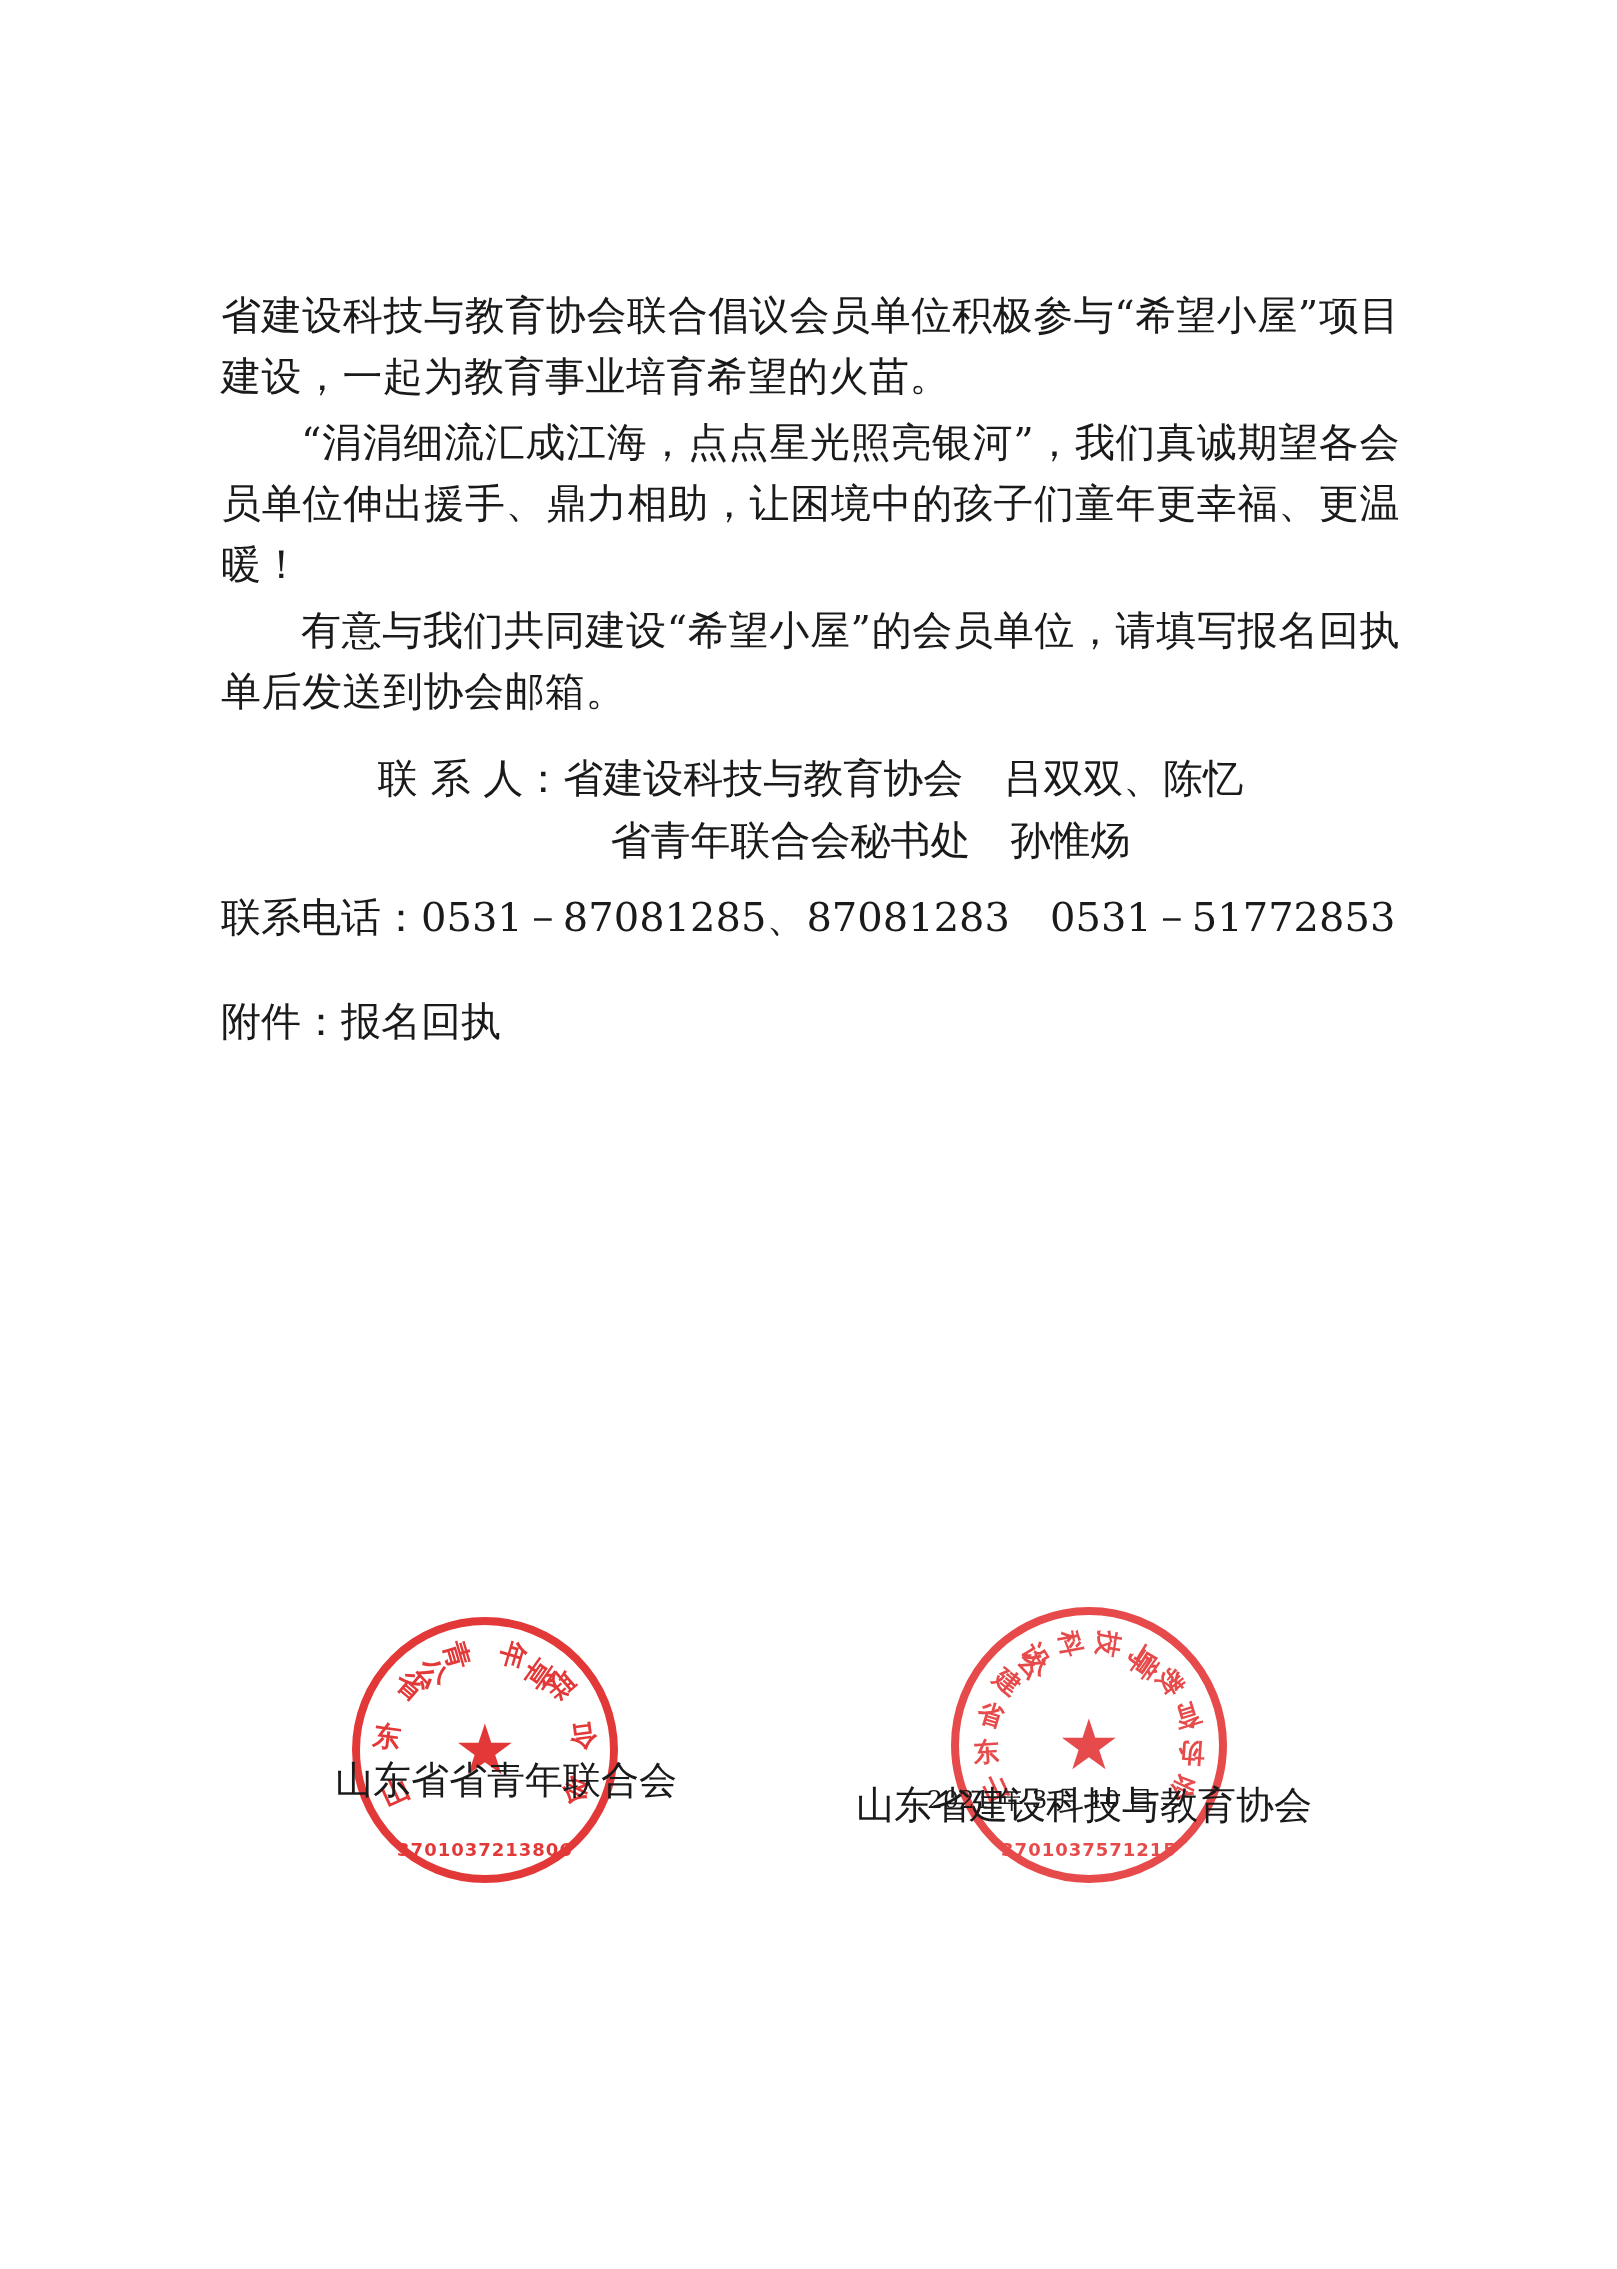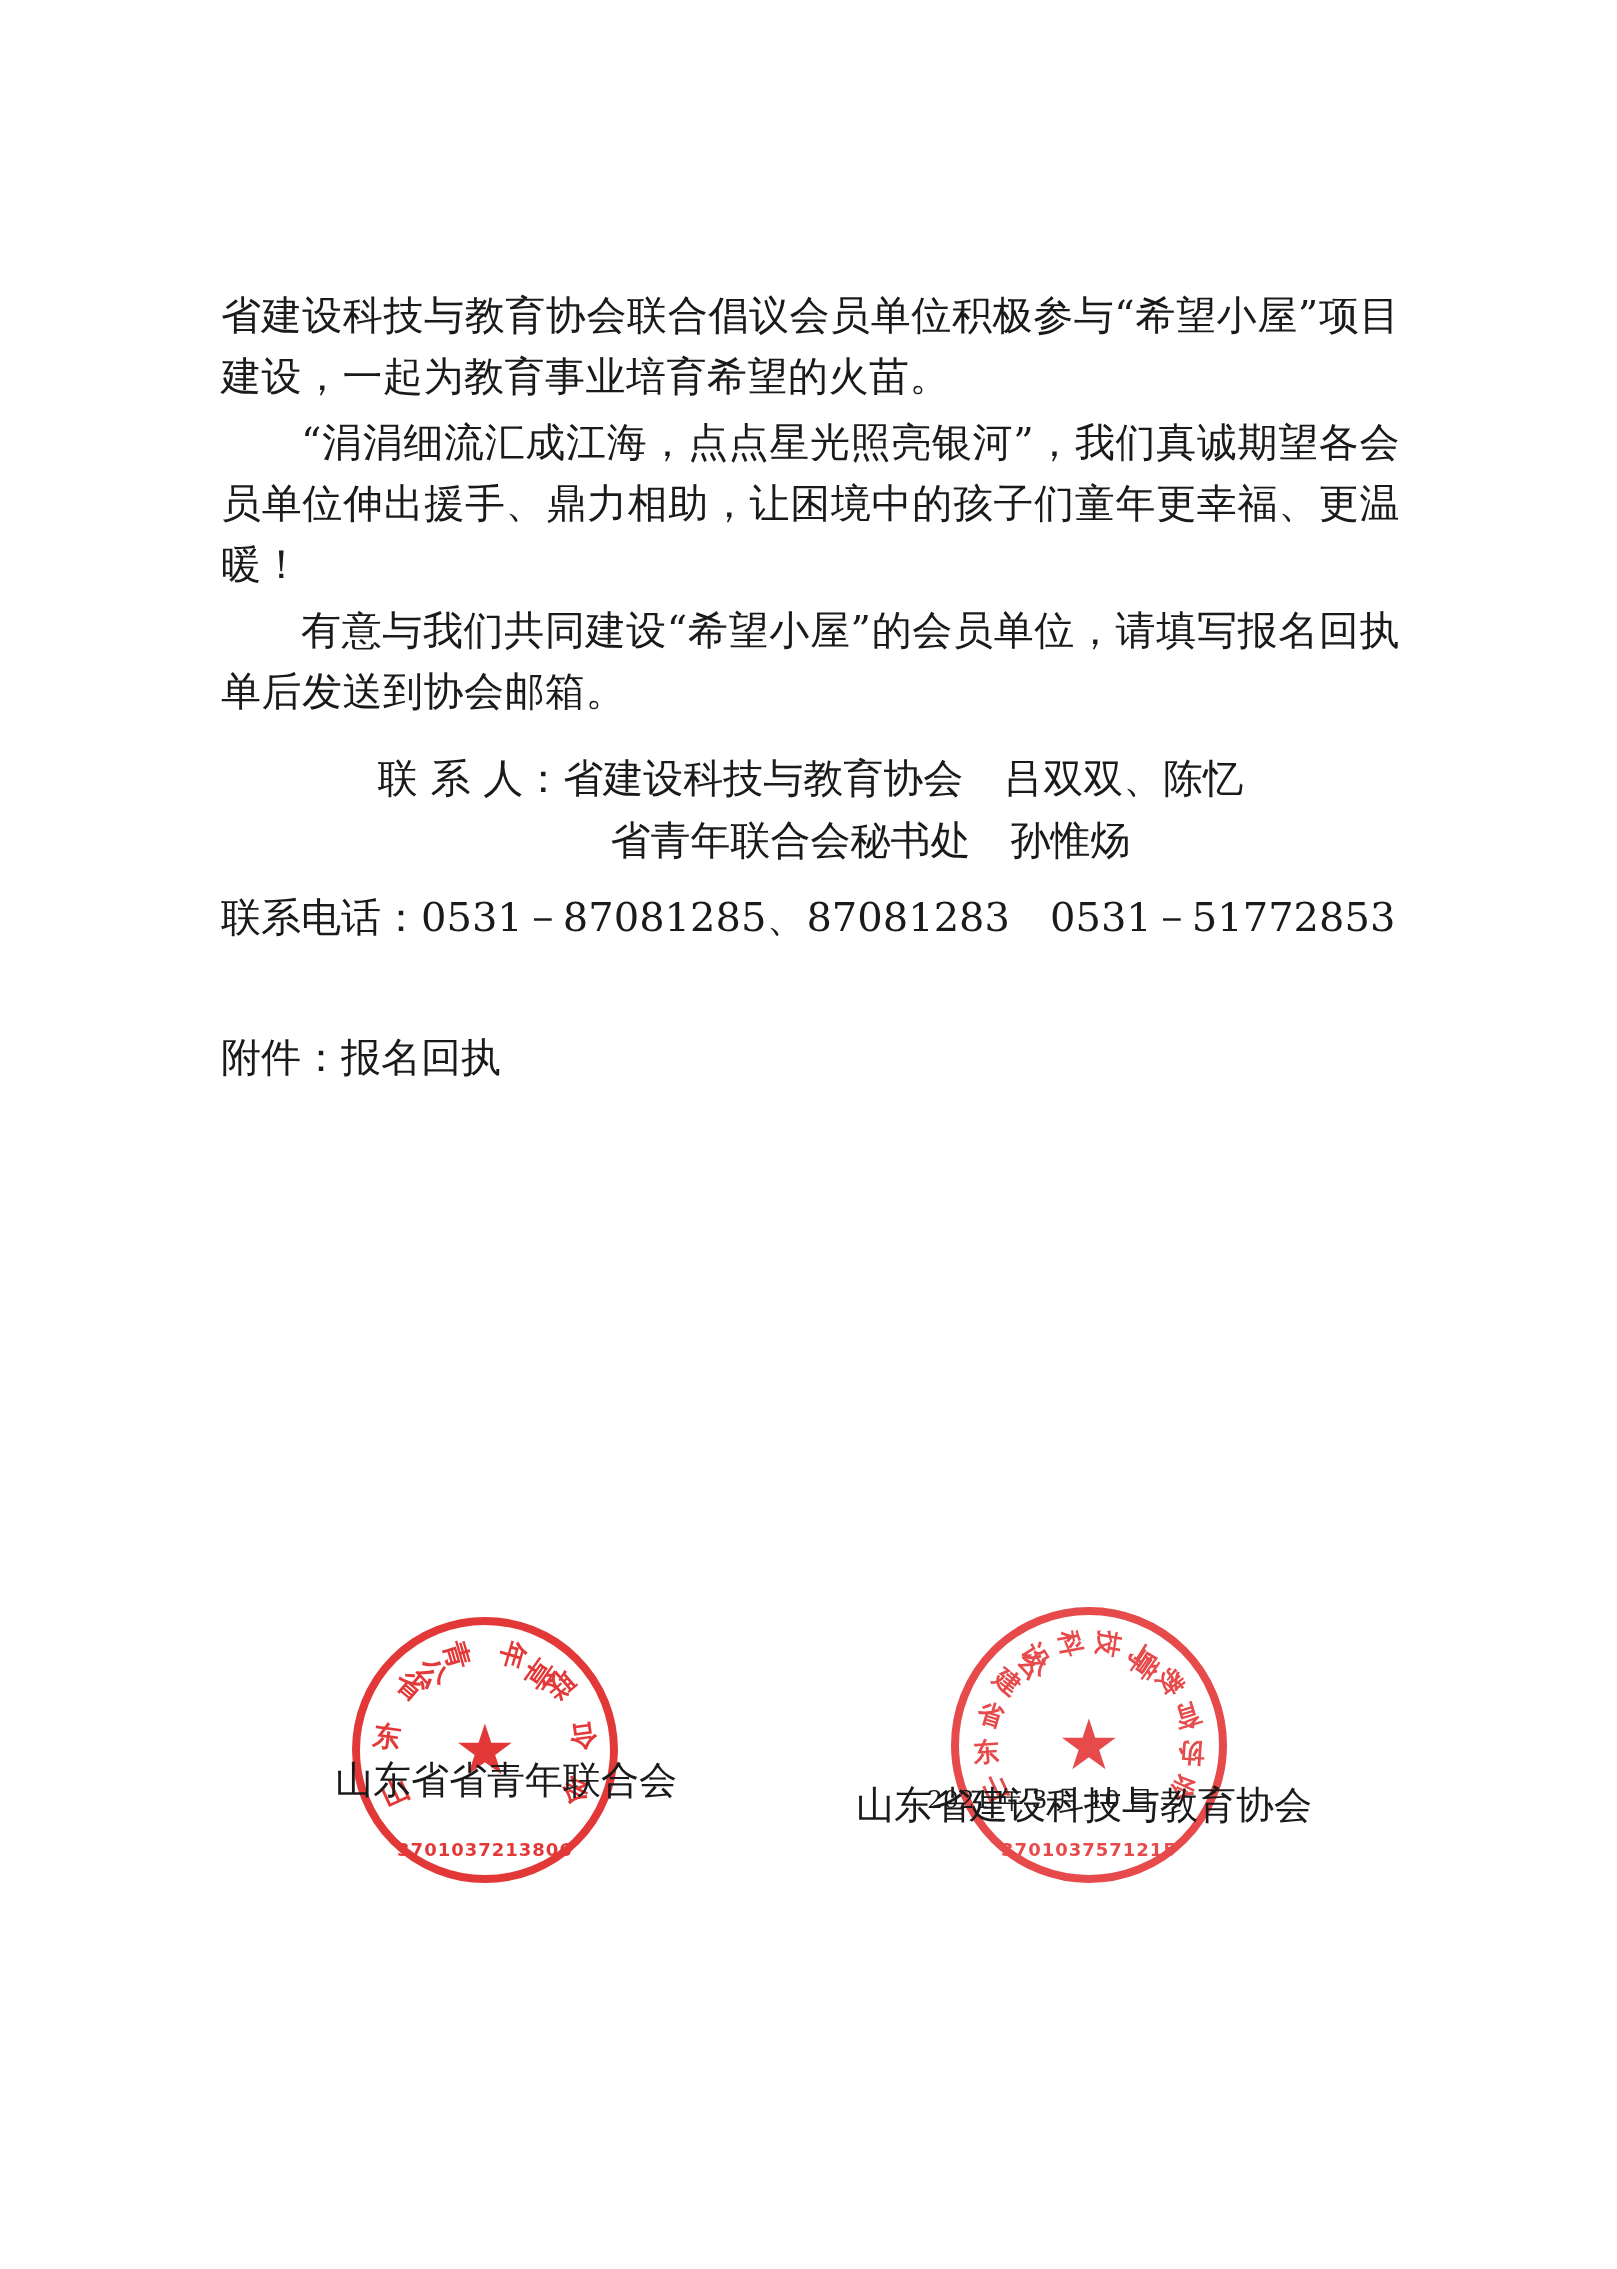--- a/index.html
+++ b/index.html
@@ -46,21 +46,21 @@
   }
   .contact-line.sub {
     padding-left: 120px;
   }
   .phone-line {
     margin-top: 15px;
     font-size: 40px;
     white-space: pre;
   }
   .attach-line {
-    margin-top: 82px;
+    margin-top: 46px;
     font-size: 40px;
     white-space: pre;
   }
 
   
   .seal {
     position: absolute;
     border-radius: 50%;
     border: 8.6px solid #e01d1d;
     box-sizing: border-box;

